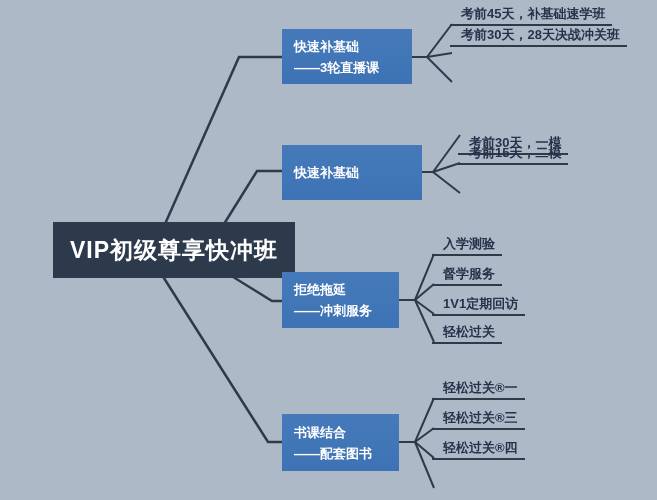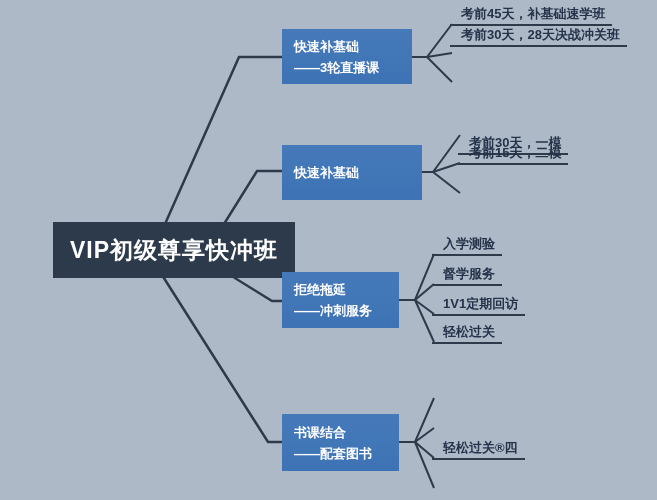--- a/index.html
+++ b/index.html
@@ -94,15 +94,17 @@
   <div class="leaf b0" style="top:24px">考前30天，28天决战冲关班</div>
 
   <div class="leaf b1" style="top:132px">考前30天，一模</div>
   <div class="leaf b1" style="top:142px">考前15天，二模</div>
 
   <div class="leaf b2" style="top:263px">督学服务</div>
   <div class="leaf b2" style="top:233px">入学测验</div>
   <div class="leaf b2" style="top:293px">1V1定期回访</div>
   <div class="leaf b2" style="top:321px">轻松过关</div>
 
+  <div class="leaf b3" style="top:377px">轻松过关®一</div>
+  <div class="leaf b3" style="top:407px">轻松过关®三</div>
   <div class="leaf b3" style="top:437px">轻松过关®四</div>
 
 </div>
 
 </body></html>

